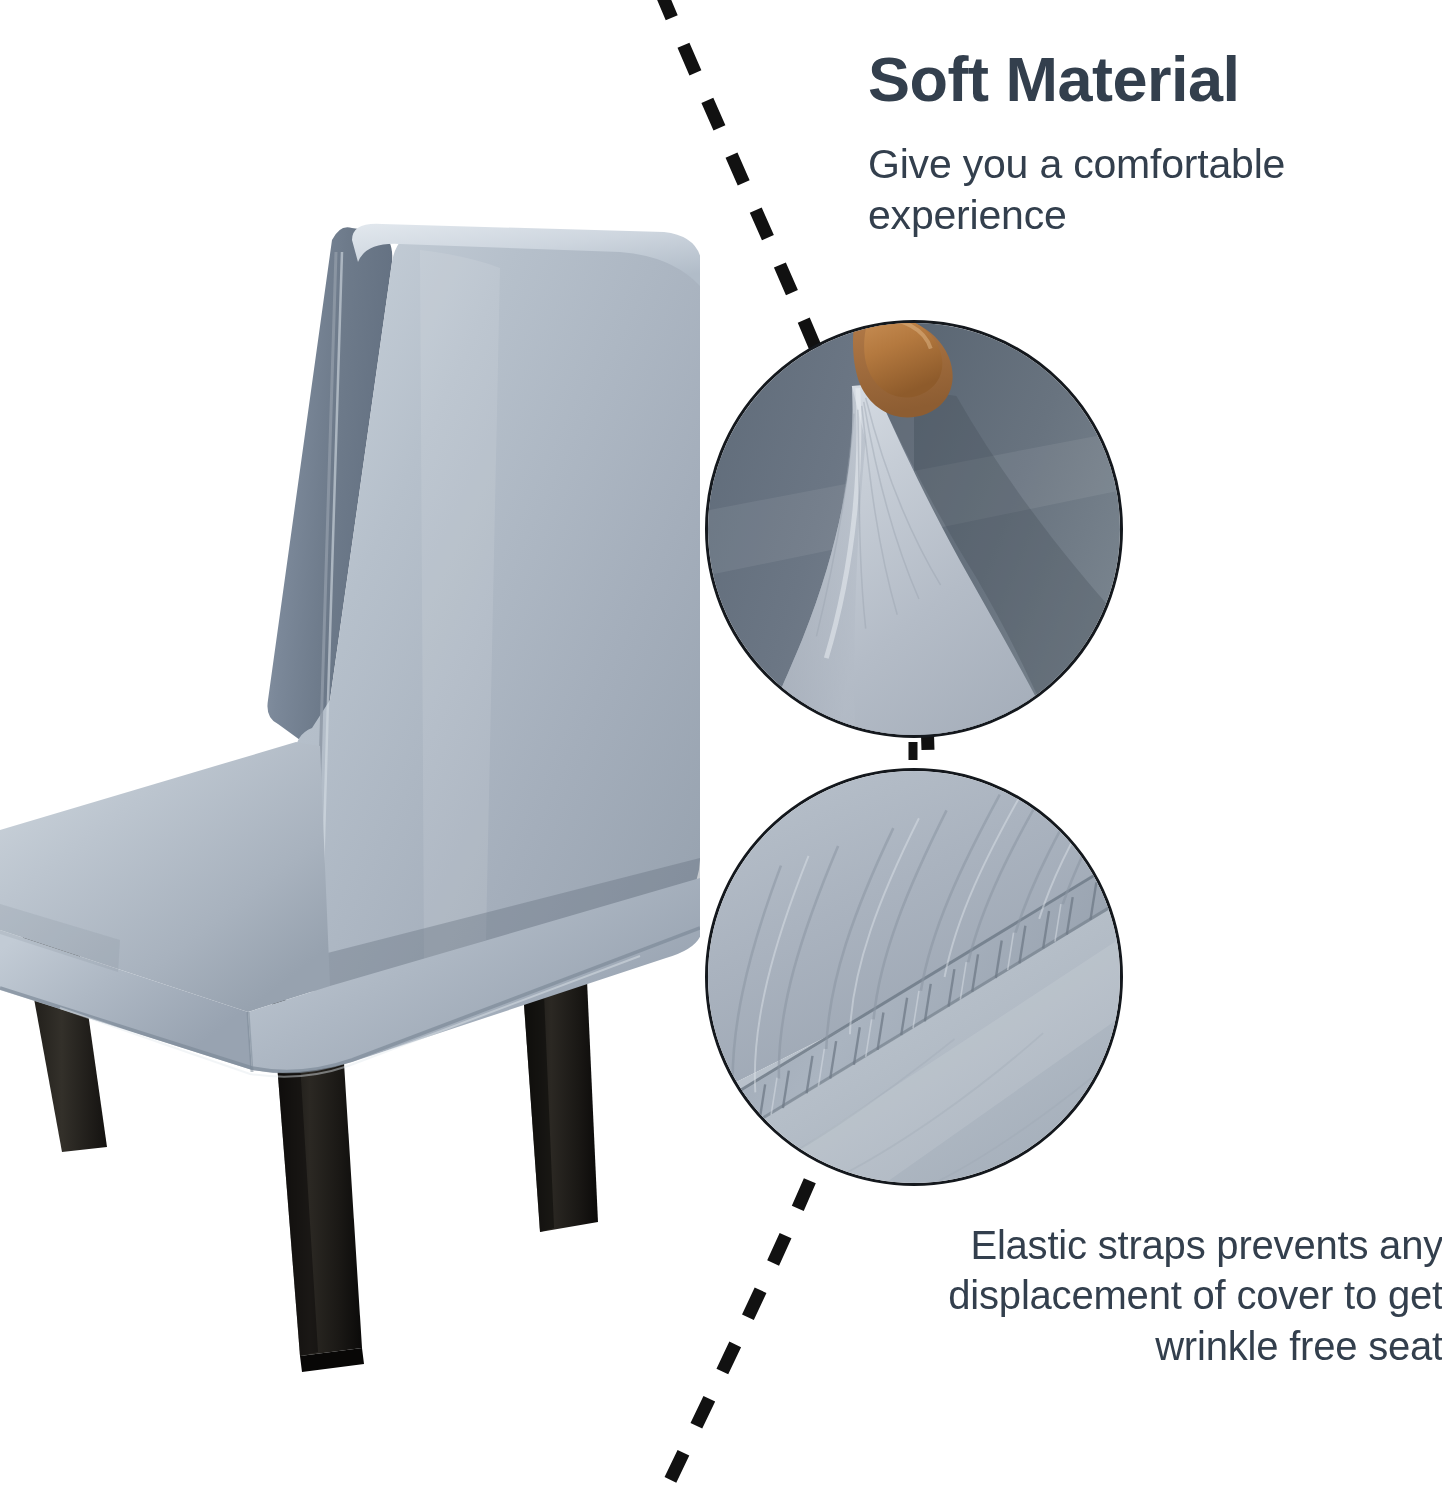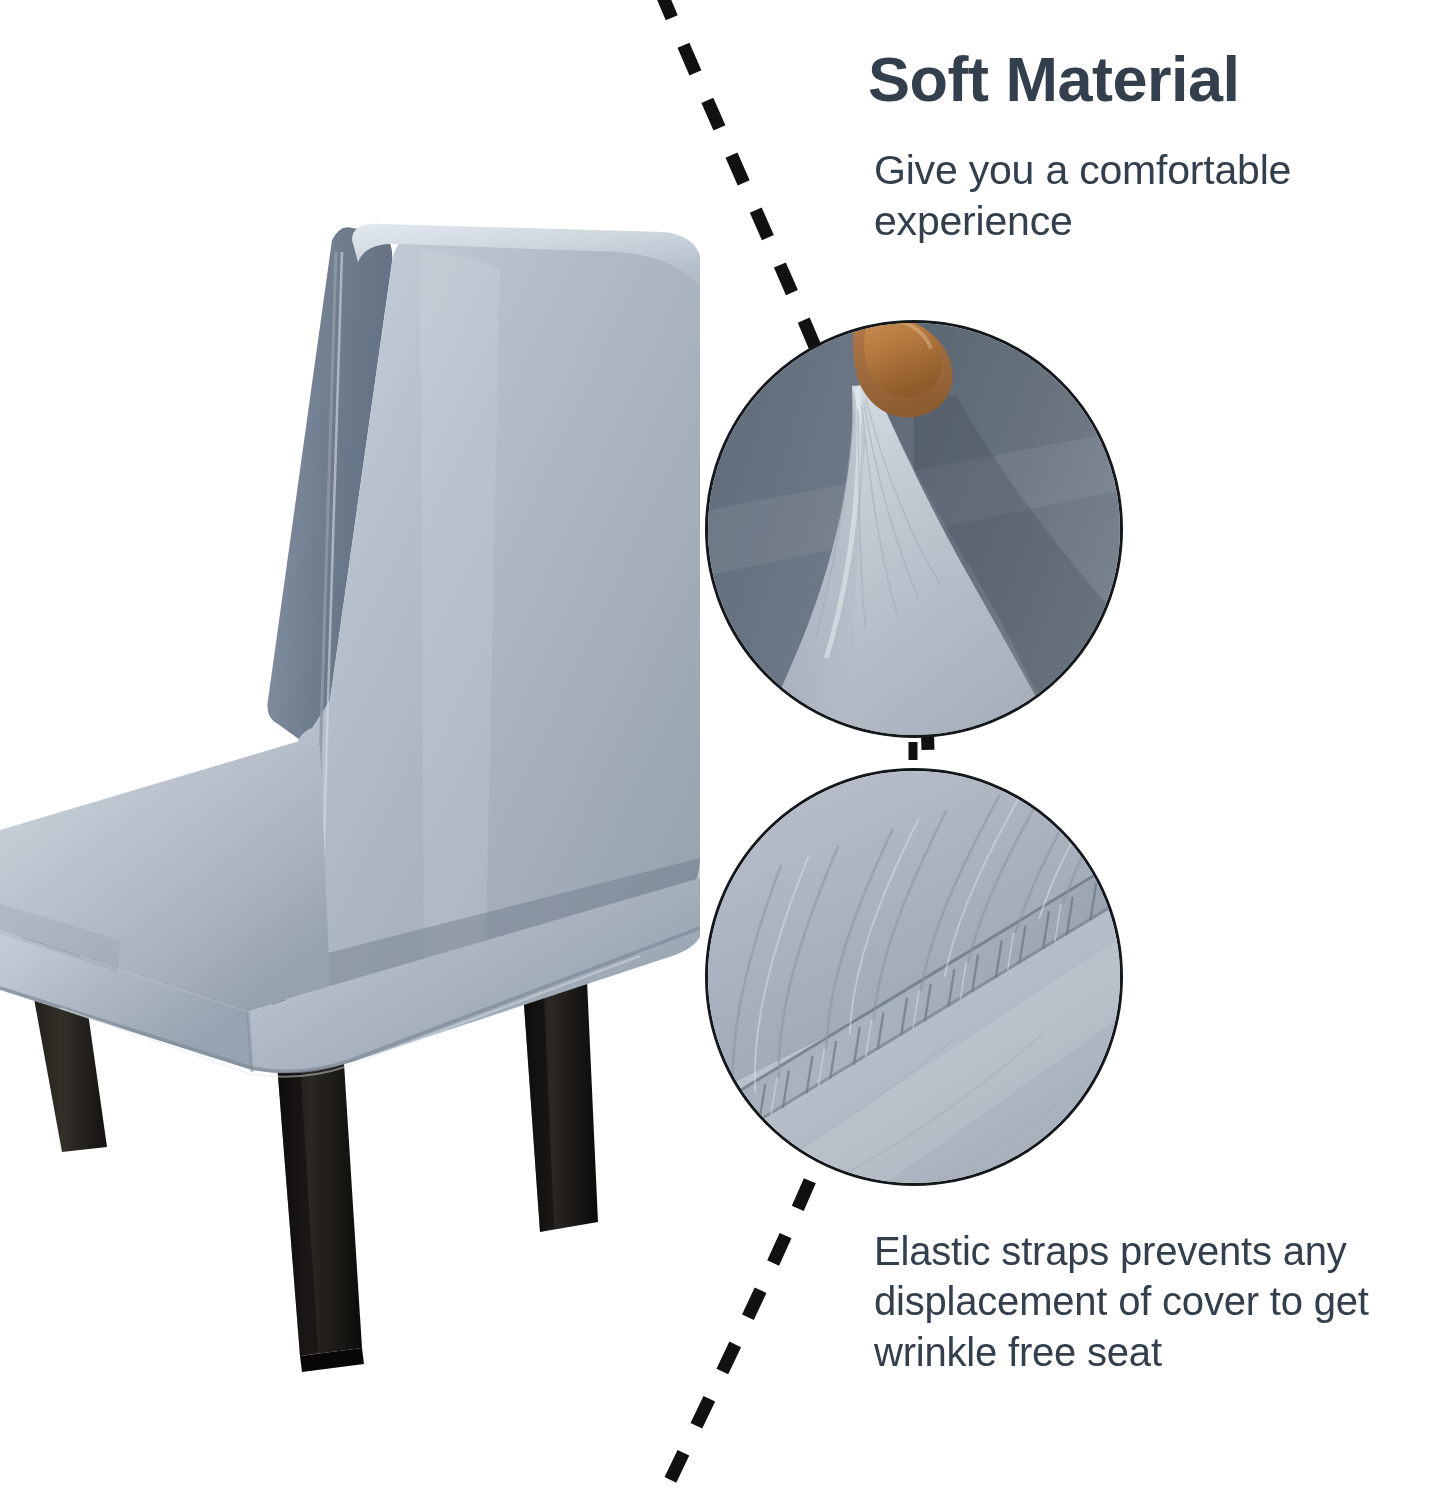--- a/index.html
+++ b/index.html
@@ -71,30 +71,30 @@
     margin: 0;
     font-family: "Liberation Sans", sans-serif;
     font-size: 63px;
     line-height: 1.06;
     font-weight: 700;
     color: #333f4d;
     letter-spacing: -0.5px;
     white-space: nowrap;
   }
   .feature-body {
-    margin: 6px;
+    margin: 0;
     padding-top: 26px;
     font-family: "Liberation Sans", sans-serif;
     font-size: 41px;
     line-height: 1.26;
     font-weight: 400;
     color: #333f4d;
     letter-spacing: -0.2px;
   }
-  #block-elastic .feature-body { padding-top: 30px; font-size: 40px; }
+  #block-elastic .feature-body { padding-top: 30px; font-size: 40px; text-align: right; }
 </style>
 </head>
 <body>
 
 <div id="poster">
 
   <div class="chair-stage">
     <svg class="chair-svg" viewBox="0 0 700 1420" xmlns="http://www.w3.org/2000/svg">
       <defs>
         <linearGradient id="gBackSide" x1="0" y1="0" x2="1" y2="0.25">

